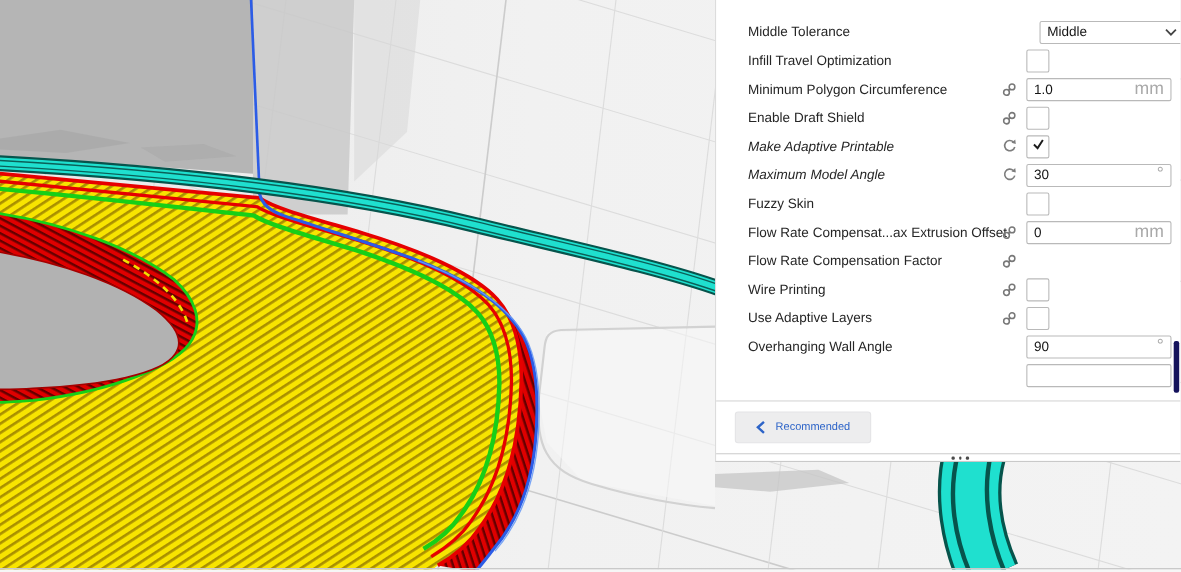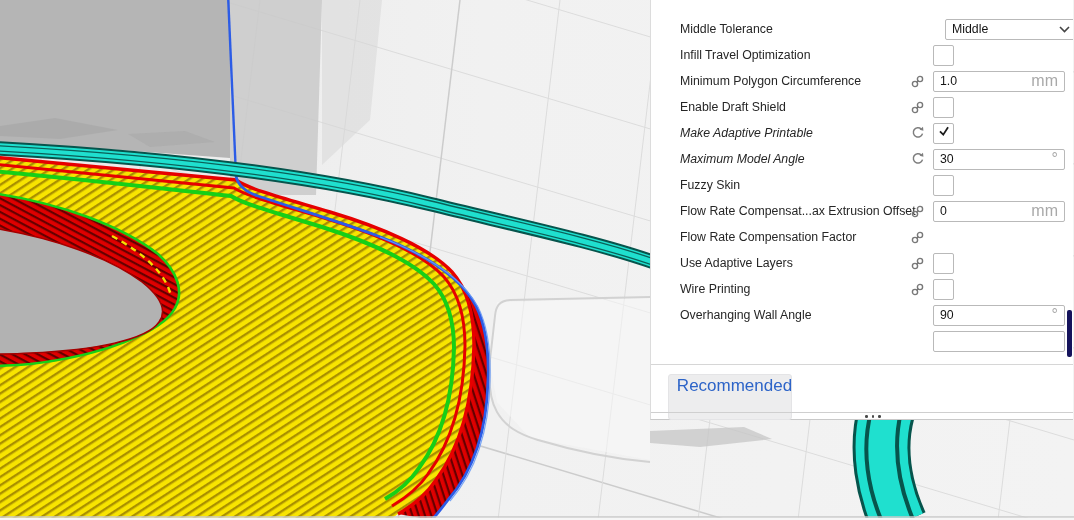--- a/index.html
+++ b/index.html
@@ -37,24 +37,24 @@
   .ctrl .unit{margin-left:auto;color:#a9a9a9;font-size:16px;}
   .ctrl.sel{cursor:pointer;margin-left:12px;}
   .ctrl.sel .chev{margin-left:auto;}
   .chk{
     position:absolute;left:282px;top:2.5px;width:21px;height:21px;box-sizing:border-box;
     border:1px solid #b9b9b9;border-radius:2px;background:#fff;cursor:pointer;
     display:flex;align-items:center;justify-content:center;
   }
   .divider{position:absolute;left:0;right:0;top:364px;height:1px;background:#d6d6d6;}
   .rec-btn{
-    position:absolute;left:17px;top:374px;width:124px;height:46px;
+    position:absolute;left:17px;top:374px;width:124px;height:29px;
     background:#ededee;border:1px solid #e4e4e6;border-radius:3px;
-    display:flex;align-items:flex-start;justify-content:center;gap:9px;
-    font-family:"Liberation Sans",sans-serif;font-size:17px;color:#2d64c8;cursor:pointer;
+    display:flex;align-items:center;justify-content:center;gap:9px;
+    font-family:"Liberation Sans",sans-serif;font-size:10px;color:#2d64c8;cursor:pointer;
   }
   .panel-bottom-line{position:absolute;left:0;right:0;top:412px;height:1px;background:#cfcfcf;}
   .dots{position:absolute;left:0;right:0;top:415px;display:flex;justify-content:center;gap:4px;
     transform:translateX(11px);cursor:row-resize;}
   .dots i{width:2.5px;height:2.5px;border-radius:50%;background:#4a4a4a;display:block;}
   .scroll-thumb{position:absolute;right:1px;top:310px;width:5px;height:47px;
     background:#15135c;border-radius:2px;cursor:pointer;}
 </style>
 </head>
 <body>
@@ -252,32 +252,32 @@
         <span class="lbl">Flow Rate Compensation Factor</span>
         <span class="icon-slot">
           <svg width="13" height="13" viewBox="0 0 13 13" fill="none" stroke="#787878" stroke-width="1.4">
             <circle cx="4" cy="9" r="2.6"></circle>
             <circle cx="9" cy="4" r="2.6"></circle>
             <line x1="5.6" y1="7.4" x2="7.4" y2="5.6"></line>
           </svg>
         </span>
       </div>
       <div class="row">
+        <span class="lbl">Wire Printing</span>
+        <span class="icon-slot">
+          <svg width="13" height="13" viewBox="0 0 13 13" fill="none" stroke="#787878" stroke-width="1.4">
+            <circle cx="4" cy="9" r="2.6"></circle>
+            <circle cx="9" cy="4" r="2.6"></circle>
+            <line x1="5.6" y1="7.4" x2="7.4" y2="5.6"></line>
+          </svg>
+        </span>
+        <div class="chk"></div>
+      </div>
+      <div class="row">
         <span class="lbl">Use Adaptive Layers</span>
-        <span class="icon-slot">
-          <svg width="13" height="13" viewBox="0 0 13 13" fill="none" stroke="#787878" stroke-width="1.4">
-            <circle cx="4" cy="9" r="2.6"></circle>
-            <circle cx="9" cy="4" r="2.6"></circle>
-            <line x1="5.6" y1="7.4" x2="7.4" y2="5.6"></line>
-          </svg>
-        </span>
-        <div class="chk"></div>
-      </div>
-      <div class="row">
-        <span class="lbl">Wire Printing</span>
         <span class="icon-slot">
           <svg width="13" height="13" viewBox="0 0 13 13" fill="none" stroke="#787878" stroke-width="1.4">
             <circle cx="4" cy="9" r="2.6"></circle>
             <circle cx="9" cy="4" r="2.6"></circle>
             <line x1="5.6" y1="7.4" x2="7.4" y2="5.6"></line>
           </svg>
         </span>
         <div class="chk"></div>
       </div>
       <div class="row">

